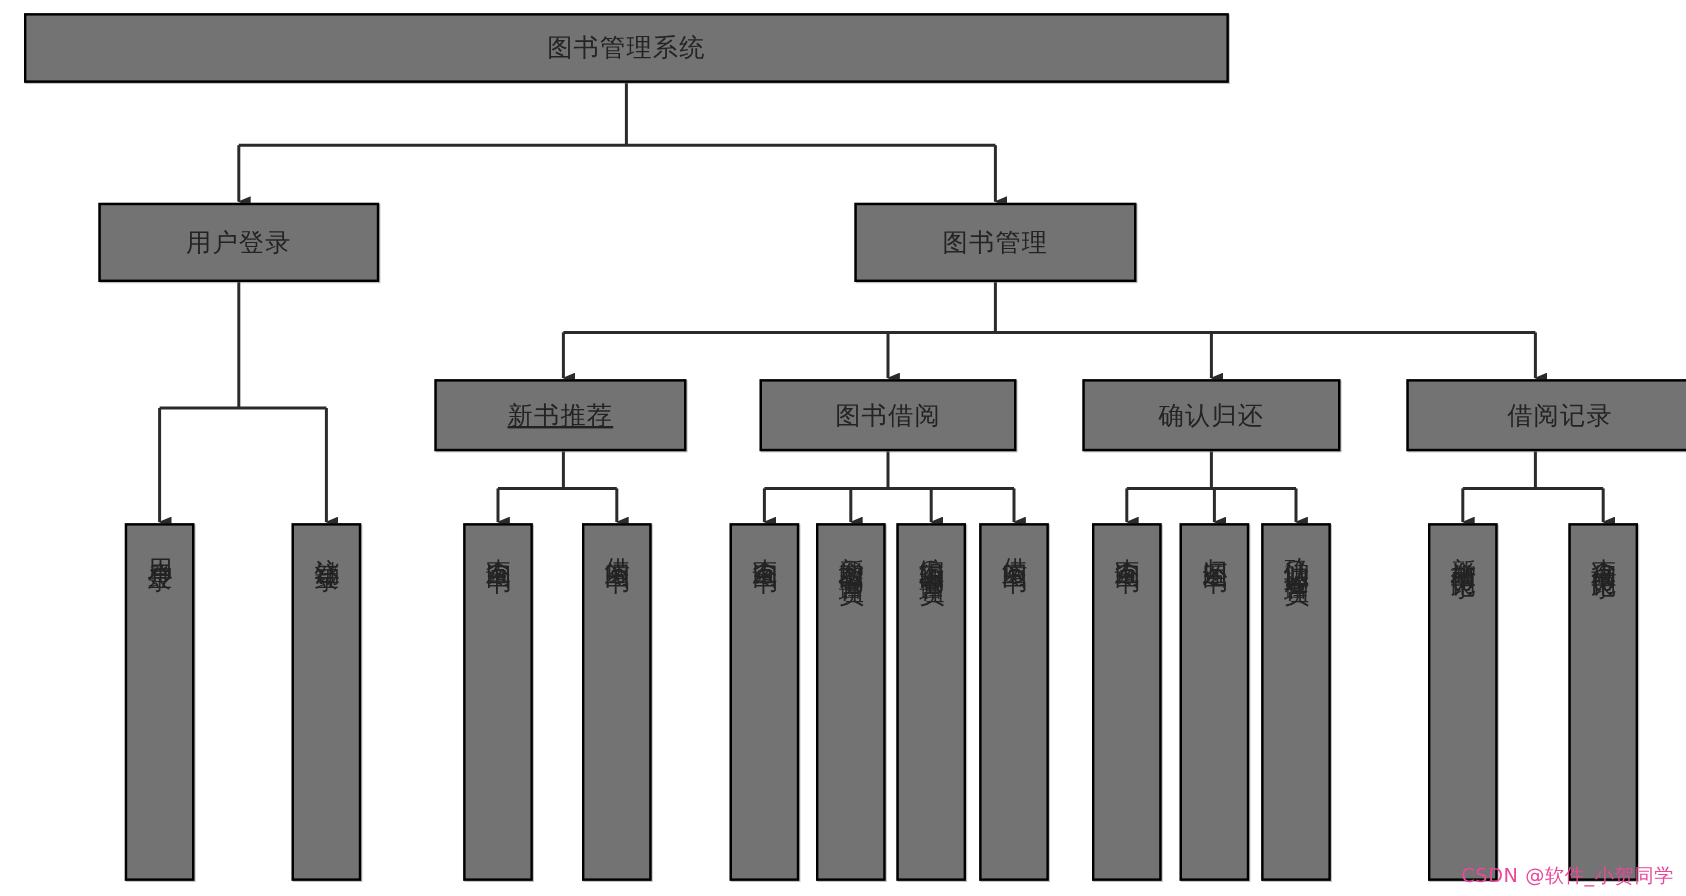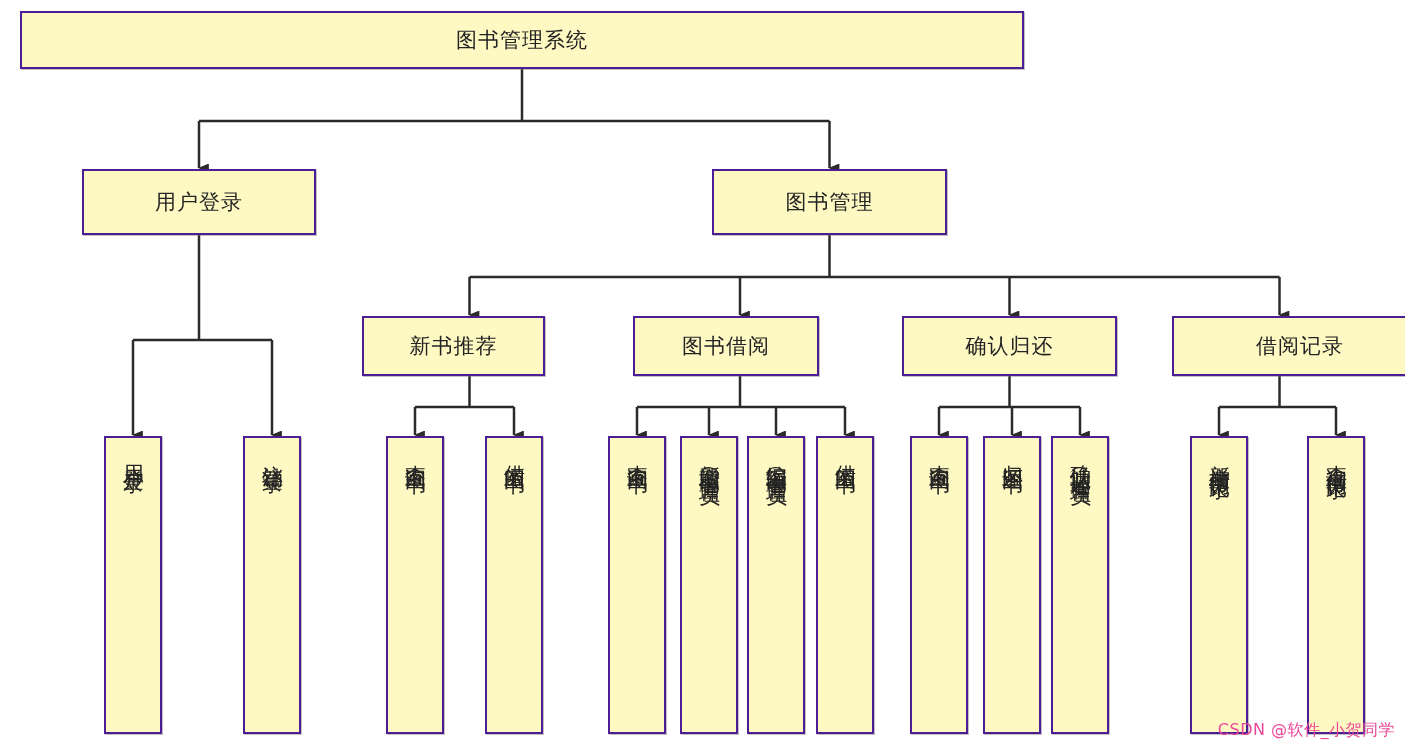--- a/index.html
+++ b/index.html
@@ -22,22 +22,22 @@
     position: absolute;
     left: 0;
     top: 0;
     width: 1405px;
     height: 747px;
     pointer-events: none;
   }
   .node {
     position: absolute;
     box-sizing: border-box;
-    border: 2px solid #4c1d95;
-    background: #fef9c3;
+    border: 2px solid #000000;
+    background: #737373;
     display: flex;
     align-items: center;
     justify-content: center;
     color: #222222;
     box-shadow: 1px 1px 0 rgba(120,120,120,0.45);
   }
   .node .label {
     font-size: 21px;
     line-height: 1.15;
     letter-spacing: 1px;
@@ -125,24 +125,24 @@
   <div id="nodes">
       <div class="node horiz" style="left: 20px; top: 11px; width: 1004px; height: 58px;">
         <span class="label">图书管理系统</span>
       </div>
       <div class="node horiz" style="left: 82px; top: 169px; width: 234px; height: 66px;">
         <span class="label">用户登录</span>
       </div>
       <div class="node horiz" style="left: 712px; top: 169px; width: 235px; height: 66px; text-align: right;">
         <span class="label">图书管理</span>
       </div>
-      <div class="node horiz" style="left: 362px; top: 316px; width: 183px; height: 60px;">
+      <div class="node horiz" style="left: 362px; top: 316px; width: 210px; height: 60px; text-decoration: underline;">
         <span class="label">新书推荐</span>
       </div>
-      <div class="node horiz" style="left: 633px; top: 316px; width: 186px; height: 60px;">
+      <div class="node horiz" style="left: 633px; top: 316px; width: 214px; height: 60px;">
         <span class="label">图书借阅</span>
       </div>
       <div class="node horiz" style="left: 902px; top: 316px; width: 215px; height: 60px;">
         <span class="label">确认归还</span>
       </div>
       <div class="node horiz" style="left: 1172px; top: 316px; width: 256px; height: 60px; justify-content: center;">
         <span class="label">借阅记录</span>
       </div>
       <div class="node vert" style="left: 104px; top: 436px; width: 58px; height: 298px;">
         <span class="label">用户登录</span>

